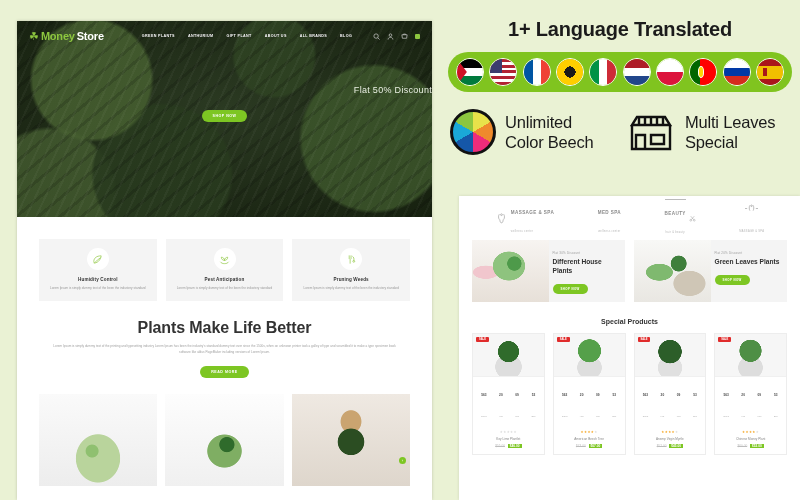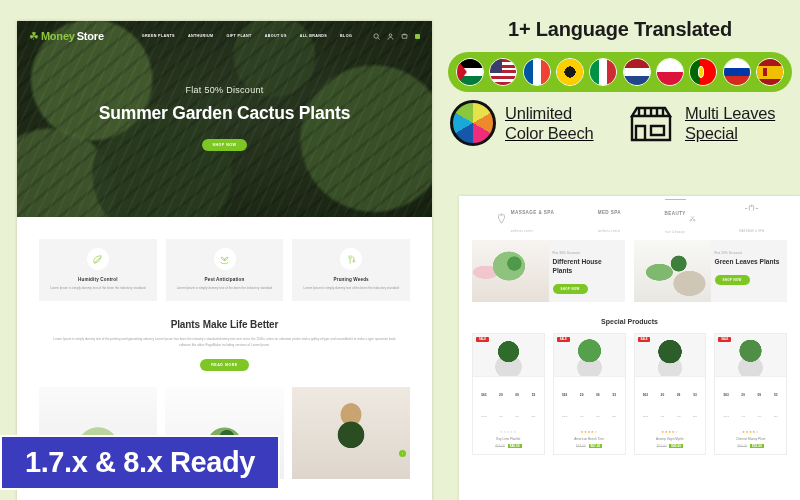--- a/index.html
+++ b/index.html
@@ -52,21 +52,21 @@
   .nav-links a {
     color:#ffffff; font-size:3.7px; letter-spacing:.35px; font-weight:700;
     text-decoration:none; text-transform:uppercase; white-space:nowrap;
     text-shadow:0 0 1px rgba(0,0,0,.6);
   }
   .nav-icons { margin-left:auto; display:flex; align-items:center; gap:7px; }
   .nav-icons svg { display:block; }
   .cart-dot { width:5px; height:5px; border-radius:1px; background:#8dc63f; }
 
   .hero-copy { text-align:center; margin-top:34px; }
-  .hero-sub { color:#e9efe2; font-size:9px; letter-spacing:.3px; }
+  .hero-sub { color:#e9efe2; font-size:9px; letter-spacing:.3px;text-align:right; }
   .hero-title {
     color:#ffffff; font-size:17.5px; font-weight:700; letter-spacing:-.2px;
     margin-top:8px;
   }
   .btn-green {
     display:inline-block; background:#7dc623; color:#fff;
     font-size:3.6px; font-weight:700; letter-spacing:.5px;
     padding:4px 11px; border-radius:9px; margin-top:15px; text-transform:uppercase;
   }
 
@@ -75,21 +75,21 @@
   .feat-card { flex:1; background:#f4f4f4; padding:9px 7px 10px; text-align:center; }
   .feat-circle {
     width:22px; height:22px; border-radius:50%; background:#fff; margin:0 auto;
     display:flex; align-items:center; justify-content:center;
   }
   .feat-title { font-size:4.6px; font-weight:700; color:#333; margin-top:7px; letter-spacing:.15px;}
   .feat-text { font-size:3.1px; color:#9a9a9a; line-height:1.75; margin-top:4px; }
 
   
   .about { text-align:center; padding:18px 36px 0; }
-  .about h2 { font-size:10px; color:#333; font-weight:700; letter-spacing:-.1px;}
+  .about h2 { font-size:16px; color:#333; font-weight:700; letter-spacing:-.1px;}
   .about p { font-size:3.1px; color:#a2a2a2; line-height:1.9; margin-top:7px; }
   .about .btn-green { margin-top:10px; }
 
   
   .gallery { display:flex; gap:8px; padding:16px 22px 0; }
   .gal { flex:1; height:92px; position:relative; overflow:hidden; background:#f2f2f2; }
   .gal.g1 {
     background:
       radial-gradient(circle at 45% 62%, #8fc070 0 7%, transparent 8%),
       radial-gradient(ellipse at 50% 70%, #b9d49c 0 26%, transparent 27%),
@@ -134,21 +134,21 @@
     margin:11px 8px 0 8px; height:40px; background:#80c41f; border-radius:20px;
     display:flex; align-items:center; justify-content:space-between; padding:0 8px;
   }
   .flag {
     width:28px; height:28px; border-radius:50%; overflow:hidden;
     border:1.5px solid #ffffff; position:relative; flex:0 0 auto;
   }
   .flag i { position:absolute; left:0; right:0; display:block; }
 
   
-  .feat-row { display:flex; align-items:center; margin-top:8px; padding:0 10px; gap:12px;text-decoration:underline; }
+  .feat-row { display:flex; align-items:center; margin-top:17px; padding:0 10px; gap:12px; }
   .fr-item { display:flex; align-items:center; gap:9px; flex:1; }
   .fr-text { font-size:16.5px; line-height:1.22; color:#1b1b1b; font-weight:400; letter-spacing:-.2px;}
 
   .color-wheel {
     width:46px; height:46px; border-radius:50%;
     background: conic-gradient(#e8e24a 0deg 60deg,#ef8a2c 60deg 120deg,#ee2c7b 120deg 180deg,#1557a8 180deg 240deg,#1aa8d8 240deg 300deg,#8cc63f 300deg 360deg);
     border:3px solid #111; flex:0 0 auto;
   }
 
   
@@ -259,21 +259,20 @@
                 <path d="M2 4h12l-1.2 8H3.2z"></path>
                   <path d="M5.5 4V2.5h5V4"></path>
               </svg>
             </span>
             <span class="cart-dot"></span>
           </div>
         </div>
 
         <div class="hero-copy">
           <div class="hero-sub">Flat 50% Discount</div>
-          <div class="hero-title">Summer Garden Cactus Plants</div>
           <span class="btn-green">SHOP NOW</span>
         </div>
 
       </div>
     </div>
 
     <div class="features">
       <div class="feat-card">
         <div class="feat-circle">
           <svg width="11" height="11" viewBox="0 0 24 24" fill="none" stroke="#8dc63f" stroke-width="1.5">
@@ -317,21 +316,20 @@
     <div class="gallery">
       <div class="gal g1"></div>
       <div class="gal g2"></div>
       <div class="gal g3">
         <span class="gal-arrow">›</span>
       </div>
     </div>
 
   </div>
 
-  <div class="version-banner">1.7.x &amp; 8.x Ready</div>
 
   <div class="right-col">
 
     <div class="lang-title">1+ Language Translated</div>
 
     <div class="flag-bar">
       <span class="flag">
         <i style="top:0;height:33%;background:#000"></i>
           <i style="top:33%;height:34%;background:#fff"></i>
           <i style="top:67%;height:33%;background:#007a3d"></i>

